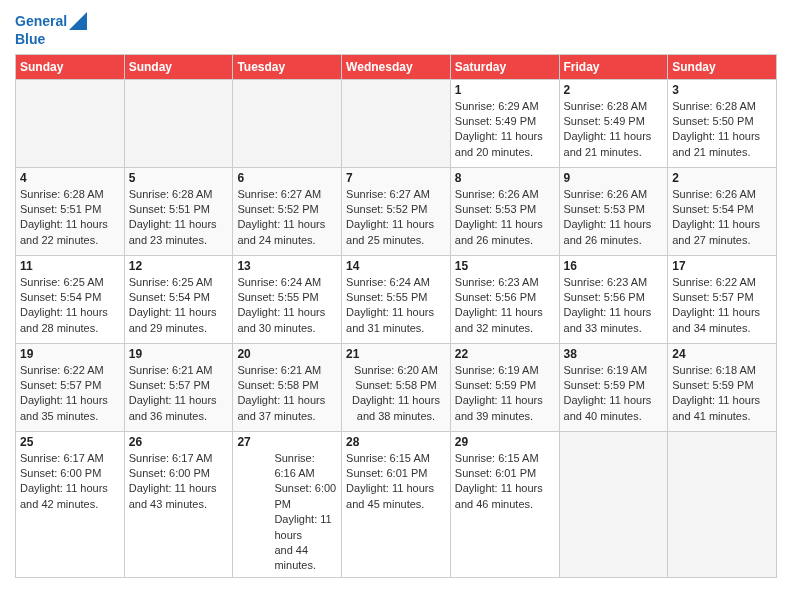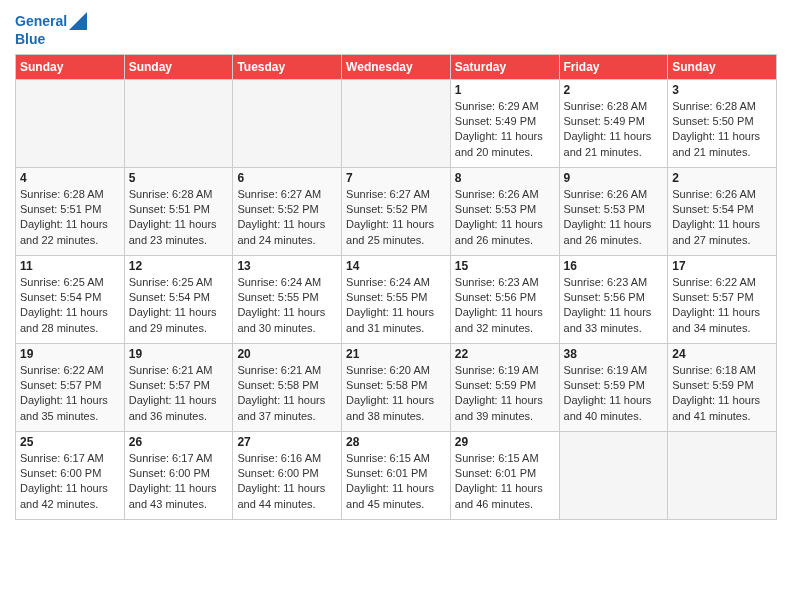--- a/index.html
+++ b/index.html
@@ -276,21 +276,21 @@
           </td>
           <td>
             <span class="day-num">20</span>
             <div class="day-info" style="white-space: pre-line;">Sunrise: 6:21 AM
 Sunset: 5:58 PM
 Daylight: 11 hours
 and 37 minutes.</div>
           </td>
           <td>
             <span class="day-num">21</span>
-            <div class="day-info" style="white-space: pre-line;">Sunrise: 6:20 AM
+            <div class="day-info" style="white-space: pre-line; text-align: center;">Sunrise: 6:20 AM
 Sunset: 5:58 PM
 Daylight: 11 hours
 and 38 minutes.</div>
           </td>
           <td>
             <span class="day-num">22</span>
             <div class="day-info" style="white-space: pre-line;">Sunrise: 6:19 AM
 Sunset: 5:59 PM
 Daylight: 11 hours
 and 39 minutes.</div>
@@ -320,21 +320,21 @@
           </td>
           <td>
             <span class="day-num">26</span>
             <div class="day-info" style="white-space: pre-line;">Sunrise: 6:17 AM
 Sunset: 6:00 PM
 Daylight: 11 hours
 and 43 minutes.</div>
           </td>
           <td>
             <span class="day-num">27</span>
-            <div class="day-info" style="white-space: pre-line;">Sunrise: 6:16 AM
+            <div class="day-info" style="white-space: pre-line; margin-left: 37px;">Sunrise: 6:16 AM
 Sunset: 6:00 PM
 Daylight: 11 hours
 and 44 minutes.</div>
           </td>
           <td>
             <span class="day-num">28</span>
             <div class="day-info" style="white-space: pre-line;">Sunrise: 6:15 AM
 Sunset: 6:01 PM
 Daylight: 11 hours
 and 45 minutes.</div>

